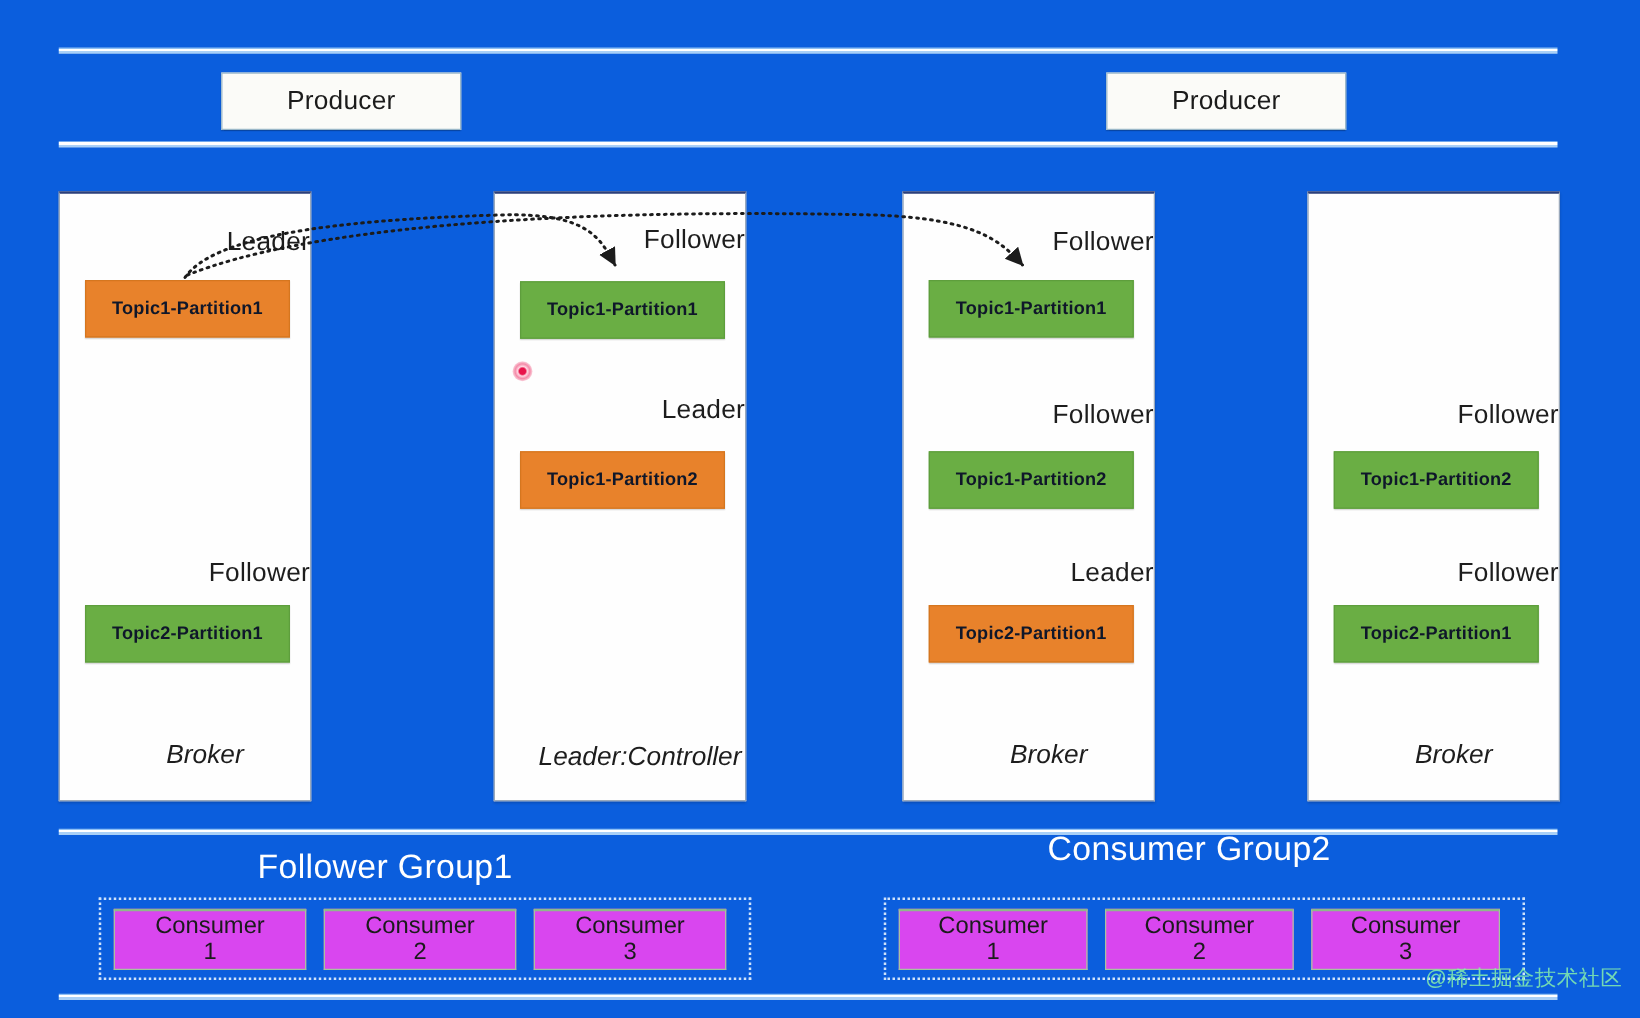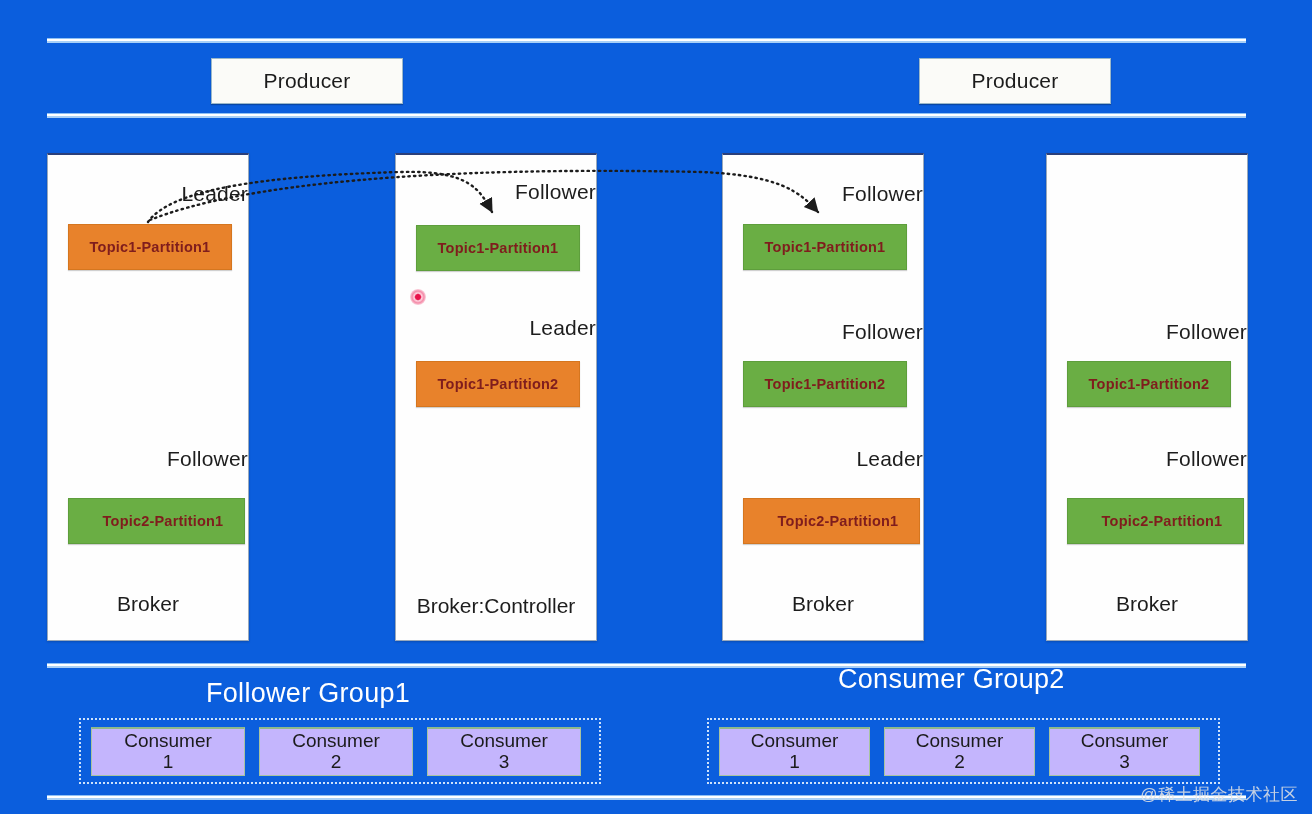--- a/index.html
+++ b/index.html
@@ -43,21 +43,20 @@
     position: absolute;
     background: #fbfbf8;
     border: 1px solid #9bb8c9;
     box-shadow: 0 1px 1px rgba(0,0,0,.25);
     display: flex;
     align-items: center;
     justify-content: center;
     color: #1b1b1b;
     font-size: 21px;
     letter-spacing: .2px;
-    margin-left: 34px;
   }
   #producer-1 { left: 177px; top: 58px; width: 190px; height: 44px; }
   #producer-2 { left: 885px; top: 58px; width: 190px; height: 44px; }
 
   
   .broker {
     position: absolute;
     top: 153px;
     width: 200px;
     height: 485px;
@@ -82,52 +81,53 @@
   }
 
   .partition {
     position: absolute;
     left: 20px;
     width: 162px;
     height: 44px;
     display: flex;
     align-items: center;
     justify-content: center;
-    color: #7f1d1d;
+    color: #0f172a;
     font-size: 14.5px;
     font-weight: bold;
     letter-spacing: .2px;
     box-shadow: 0 1px 1px rgba(0,0,0,.18);
   }
   .partition.leader   { background: #e8822b; border: 1px solid #d5761f; }
   .partition.follower { background: #6aae44; border: 1px solid #5e9e3c; }
 
   
   .r-a  { top: 27px;  }
   .p-a  { top: 69px;  }
   .r-b  { top: 165px; }
   .p-b  { top: 206px; }
   .r-c  { top: 292px; }
-  .p-c  { top: 343px; padding-left: 13px; }
+  .p-c  { top: 329px; }
   .r-foot { top: 437px; }
 
   
   .b2 .r-a  { top: 25px; }
   .b2 .p-a  { top: 70px; }
   .b2 .r-b  { top: 161px; }
   .b2 .p-b  { top: 206px; }
   .b2 .r-foot { top: 440px; line-height: 1.02; }
 
   .footer-label {
     position: absolute;
-    left: 0;
+    left: 16px;
     width: 100%;
     text-align: center;
     font-size: 21px;
     color: #1d1d1d;
+    font-style: italic;
   }
 
   
   #focus-dot {
     position: absolute;
     left: 410px;
     top: 289px;
     width: 16px;
     height: 16px;
     border-radius: 50%;
@@ -169,40 +169,40 @@
     gap: 14px;
     padding: 0 10px;
     box-sizing: border-box;
   }
   #cg-box-1 { left: 79px;  width: 522px; }
   #cg-box-2 { left: 707px; width: 513px; }
 
   .consumer {
     width: 152px;
     height: 46px;
-    background: #c4b5fd;
+    background: #d946ef;
     border: 1px solid #a8c3a0;
     border-top: 2px solid #8fb98a;
     display: flex;
     flex-direction: column;
     align-items: center;
     justify-content: center;
     line-height: 1.08;
     font-size: 19px;
     color: #1b1b1b;
   }
   #cg-box-2 .consumer { width: 149px; }
 
   
   #watermark {
     position: absolute;
     right: 14px;
-    bottom: 8px;
+    bottom: 20px;
     font-size: 17px;
-    color: #e5e5e5;
+    color: #86efac;
     opacity: .85;
     letter-spacing: .5px;
     margin-left: 18px;
   }
 </style>
 </head>
 <body>
 
 <div class="stage">
 
@@ -224,21 +224,21 @@
     <div class="role r-c">Follower</div>
     <div class="partition follower p-c">Topic2-Partition1</div>
     <div class="footer-label r-foot">Broker</div>
   </div>
 
   <div class="broker b2" id="broker-2">
     <div class="role r-a">Follower</div>
     <div class="partition follower p-a">Topic1-Partition1</div>
     <div class="role r-b">Leader</div>
     <div class="partition leader p-b">Topic1-Partition2</div>
-    <div class="footer-label r-foot">Broker:Controller</div>
+    <div class="footer-label r-foot">Leader:Controller</div>
   </div>
 
   <div class="broker" id="broker-3">
     <div class="role r-a">Follower</div>
     <div class="partition follower p-a">Topic1-Partition1</div>
     <div class="role r-b">Follower</div>
     <div class="partition follower p-b">Topic1-Partition2</div>
     <div class="role r-c">Leader</div>
     <div class="partition leader p-c">Topic2-Partition1</div>
     <div class="footer-label r-foot">Broker</div>

